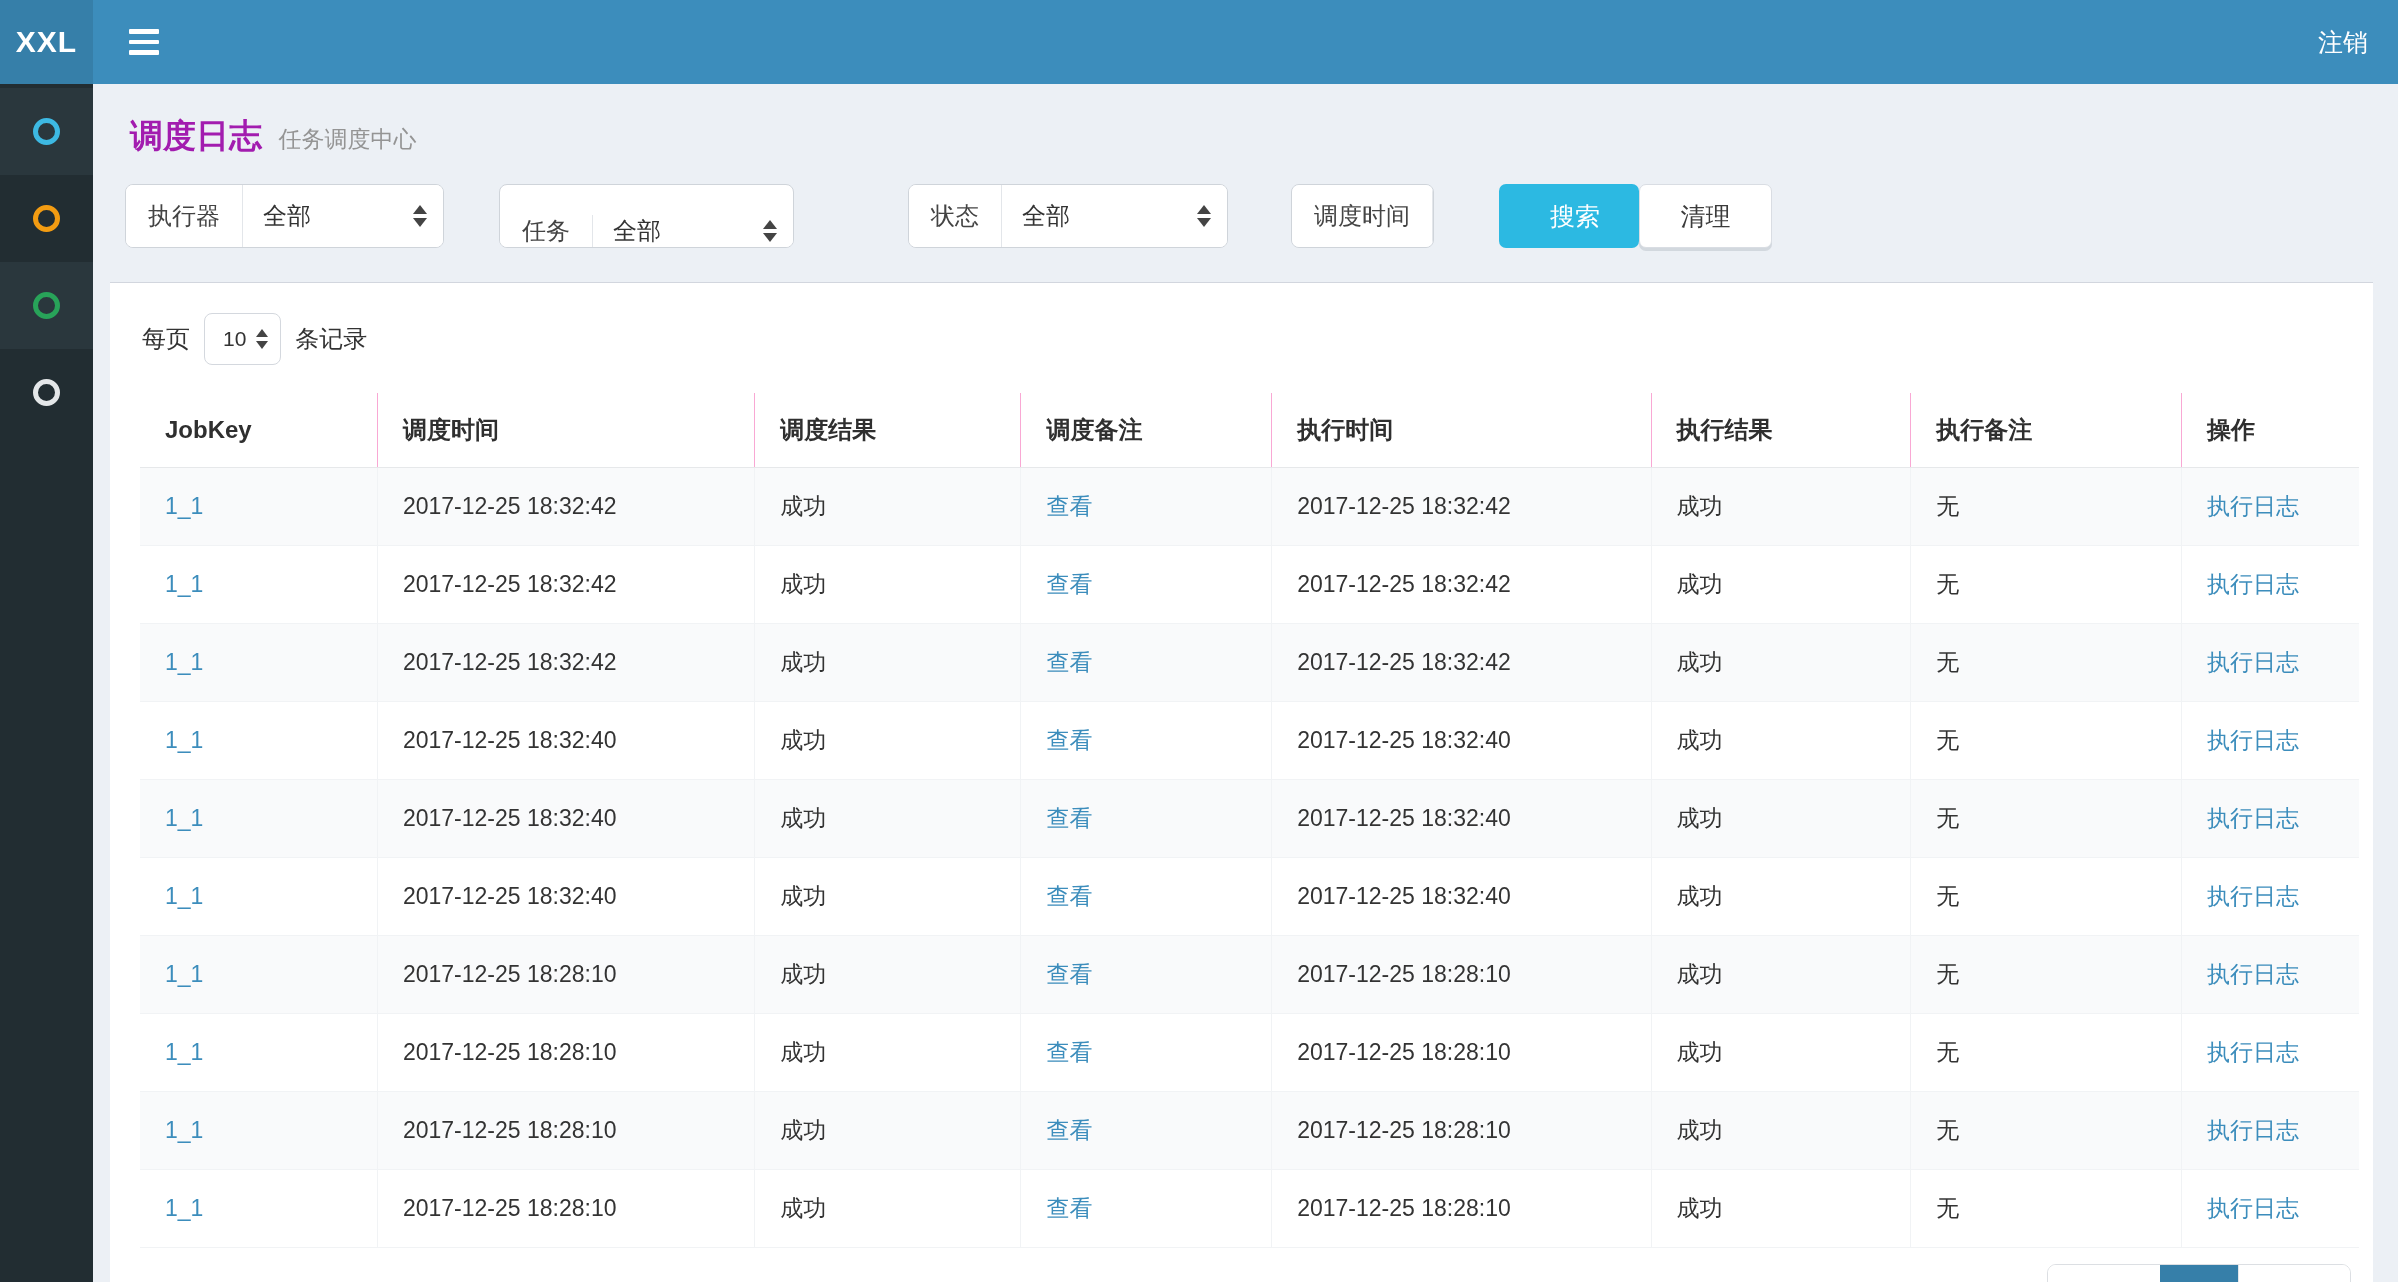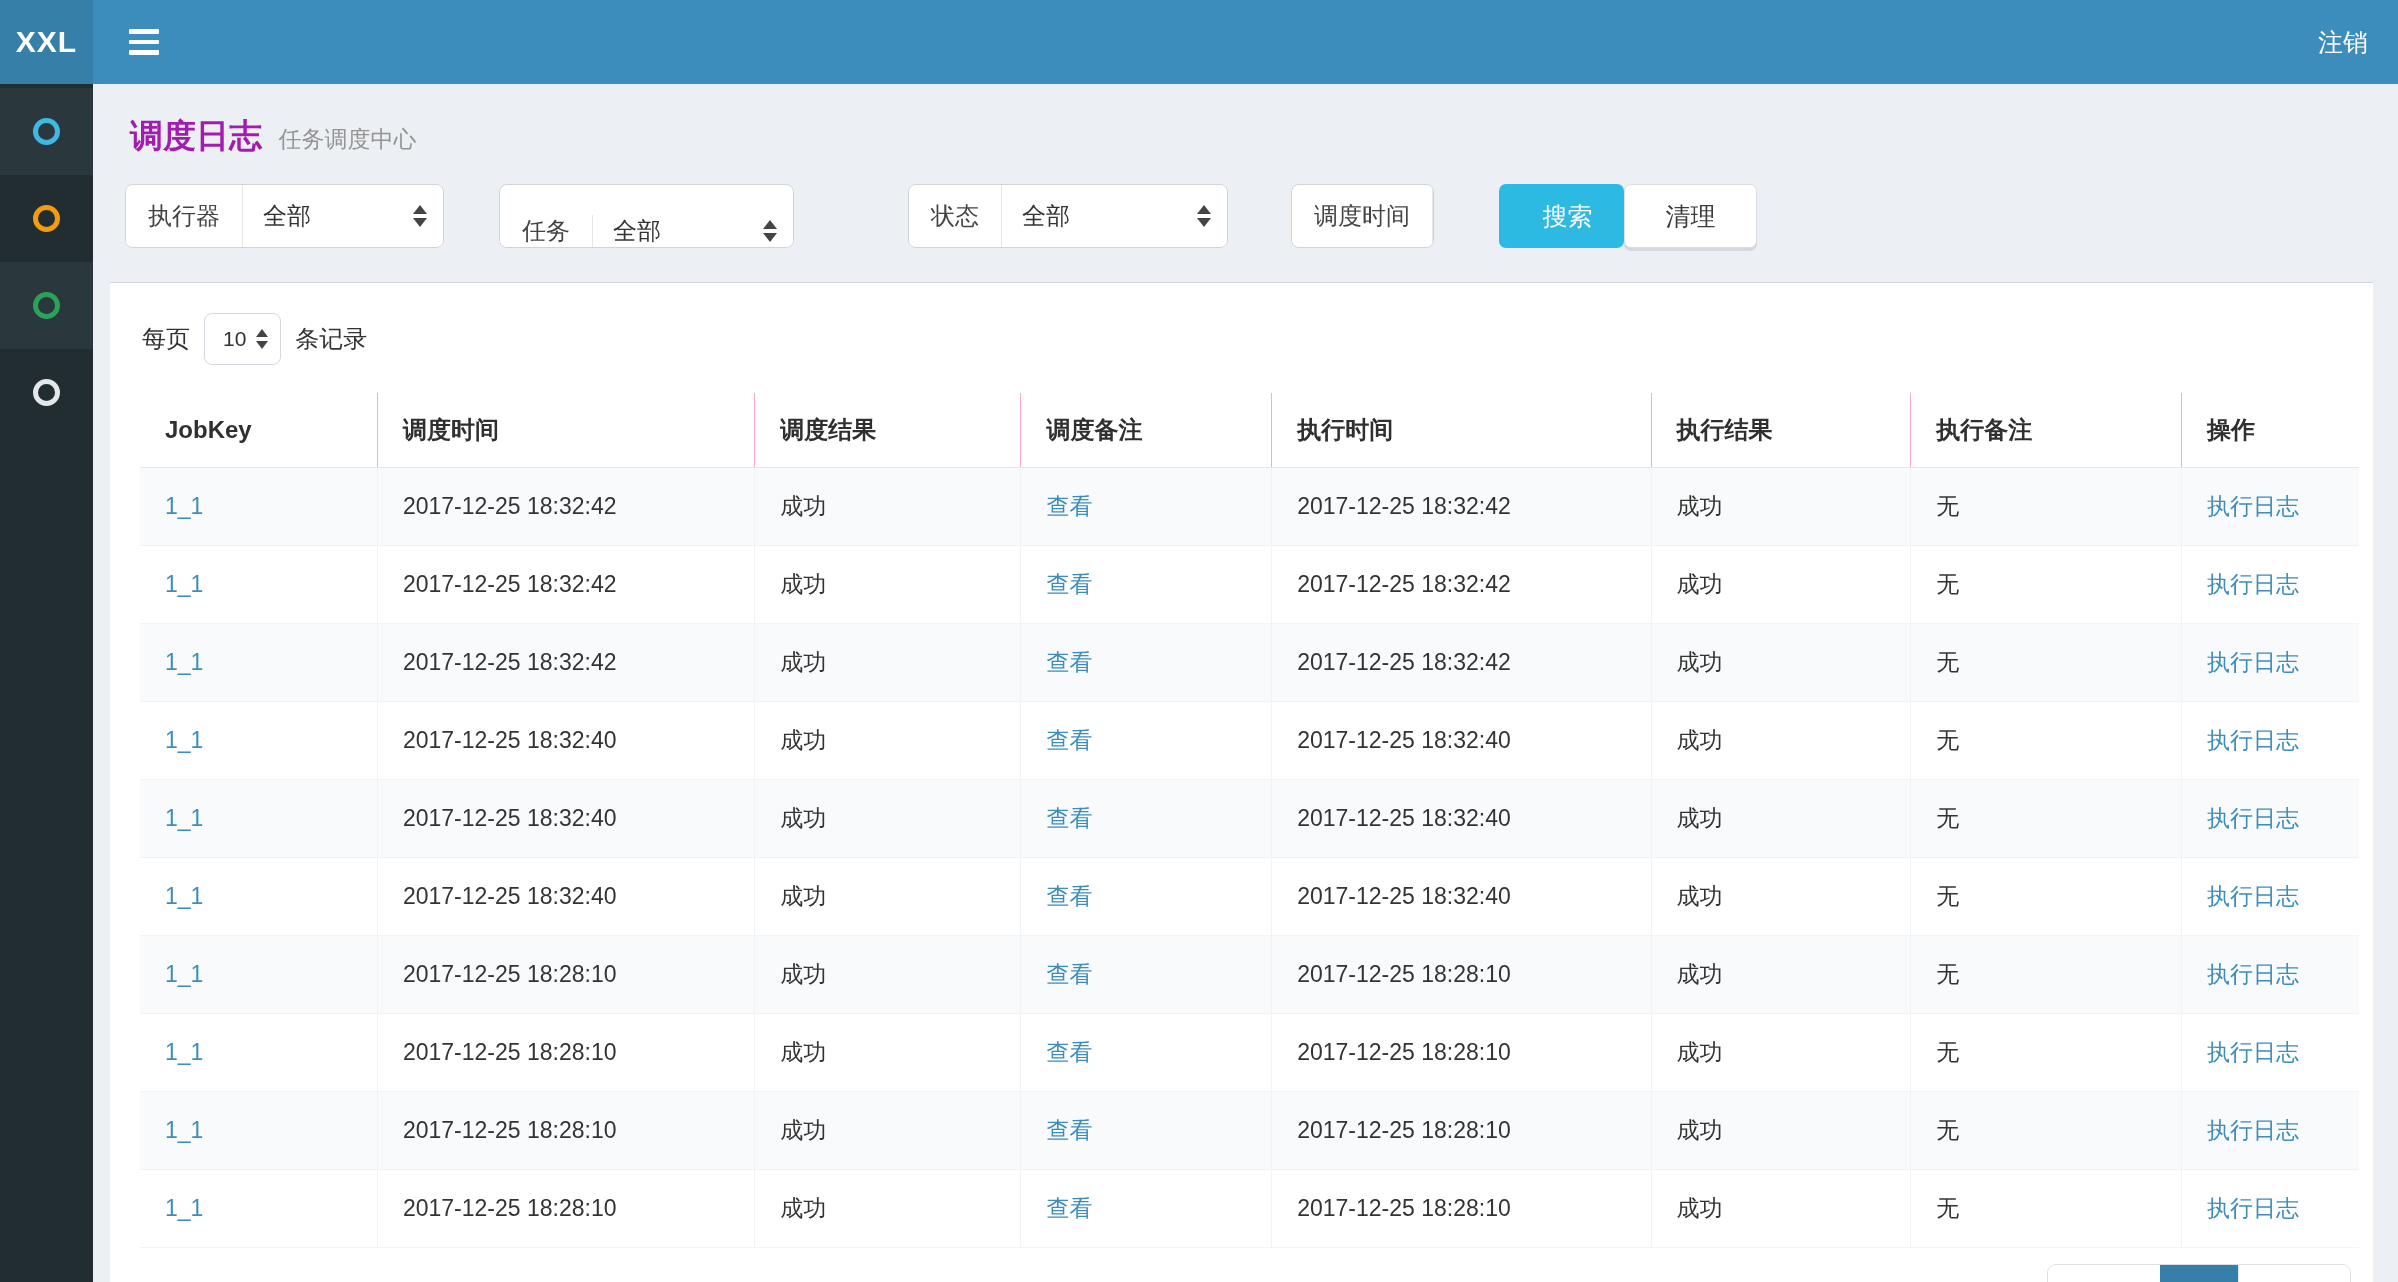--- a/index.html
+++ b/index.html
@@ -33,21 +33,21 @@
   .toolbar { display:flex; align-items:center; padding:6px 25px 20px 32px; height:92px; }
   .input-group { display:inline-flex; height:64px; border:1px solid #cfd4da; border-radius:8px; background:#fff; overflow:hidden; }
   .ig-label { display:flex; align-items:center; padding:0 22px; font-size:24px; color:#444; background:#fff; border-right:1px solid #e3e6ea; white-space:nowrap; }
   .ig-select { display:flex; align-items:center; justify-content:space-between; padding:0 16px 0 20px; font-size:24px; color:#333; cursor:pointer; background:#fff; }
   .spin { display:inline-flex; flex-direction:column; gap:4px; margin-left:14px; }
   .spin i { display:block; width:0; height:0; border-left:7px solid transparent; border-right:7px solid transparent; }
   .spin i.up { border-bottom:9px solid #444; }
   .spin i.dn { border-top:9px solid #444; }
   .ig-input { display:flex; align-items:center; padding:0 24px; font-size:24px; color:#454545; background:#e9eaed; white-space:nowrap; }
   .btn { height:64px; border:none; border-radius:7px; font-size:25px; cursor:pointer; font-family:inherit; }
-  .btn-search { width:125px; background:#2cb9e2; color:#fff; margin-left:65px;padding-left:12px; }
+  .btn-search { width:140px; background:#2cb9e2; color:#fff; margin-left:65px;padding-left:12px; }
   .btn-clean { width:133px; background:#fff; color:#3b3b3b; border:1px solid #d9dde3; box-shadow:0 3px 0 rgba(180,186,196,.45); }
 
   
   .panel { position:absolute; top:198px; left:17px; right:25px; bottom:0; background:#fff; border-top:1px solid #d2d6de; padding:26px 14px 0 30px; }
   .page-size { display:flex; align-items:center; font-size:24px; color:#333; margin:4px 0 28px 2px; }
   .size-select { display:inline-flex; align-items:center; height:52px; border:1px solid #d4d8de; border-radius:8px; padding:0 12px 0 18px; margin:0 14px; font-size:21px; color:#333; cursor:pointer; }
   .size-select .spin { margin-left:10px; }
   .size-select .spin i { border-left-width:6px; border-right-width:6px; }
   .size-select .spin i.up { border-bottom-width:8px; }
   .size-select .spin i.dn { border-top-width:8px; }

